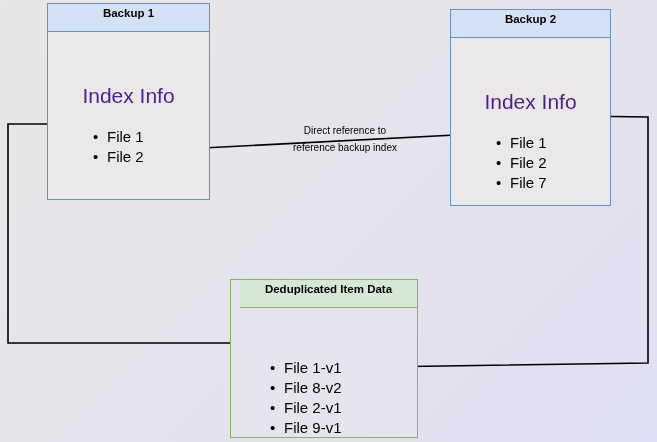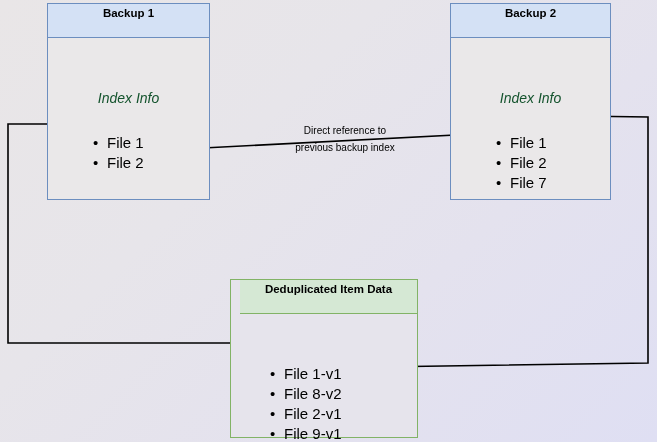--- a/index.html
+++ b/index.html
@@ -29,21 +29,21 @@
   }
   
   .box {
     position: absolute;
     box-sizing: border-box;
     border: 1px solid #6c8ebf;
     background: #eae8e9;
   }
   .box .box-header {
     box-sizing: border-box;
-    height: 34px;
+    height: 28px;
     line-height: 18px;
     text-align: center;
     font-size: 11.5px;
     font-weight: bold;
     color: #000000;
     background: #d4e1f5;
     border-bottom: 1px solid #6c8ebf;
   }
   .box .box-body {
     position: relative;
@@ -56,23 +56,22 @@
   .box.green .box-header {
     background: #d5e8d4;
     border-bottom-color: #82b366;
     margin-left: 9px;
   }
   .index-title {
     position: absolute;
     left: 0;
     right: 0;
     text-align: center;
-    font-size: 14px;
-    color: #14532d;
-    font-style: italic;
+    font-size: 21px;
+    color: #4c1d95;
   }
   ul.item-list {
     list-style: none;
     margin: 0;
     padding: 0;
     position: absolute;
   }
   ul.item-list li {
     font-size: 15px;
     color: #000;
@@ -86,21 +85,21 @@
     left: 0;
     top: 0;
     font-size: 15px;
     line-height: 20px;
   }
   
   #backup1 { left: 47px; top: 3px; width: 163px; height: 197px; }
   #backup1 .index-title { top: 52px; }
   #backup1 ul.item-list { left: 45px; top: 95px; }
 
-  #backup2 { left: 450px; top: 3px; width: 161px; height: 197px; }
+  #backup2 { left: 450px; top: 9px; width: 161px; height: 197px; }
   #backup2 .index-title { top: 52px; }
   #backup2 ul.item-list { left: 45px; top: 95px; }
 
   #dedup { left: 230px; top: 279px; width: 188px; height: 159px; }
   #dedup ul.item-list { left: 39px; top: 50px; }
 
   
   #center-label {
     position: absolute;
     left: 264px;
@@ -189,16 +188,16 @@
         <li>
           <span class="bullet">•</span>
           <span>File 9-v1</span>
         </li>
       </ul>
     </div>
   </div>
 
   <div id="center-label">
     <span class="ln">Direct reference to</span>
-    <span class="ln">previous backup index</span>
+    <span class="ln">reference backup index</span>
   </div>
 
 </div>
 
 </body></html>

